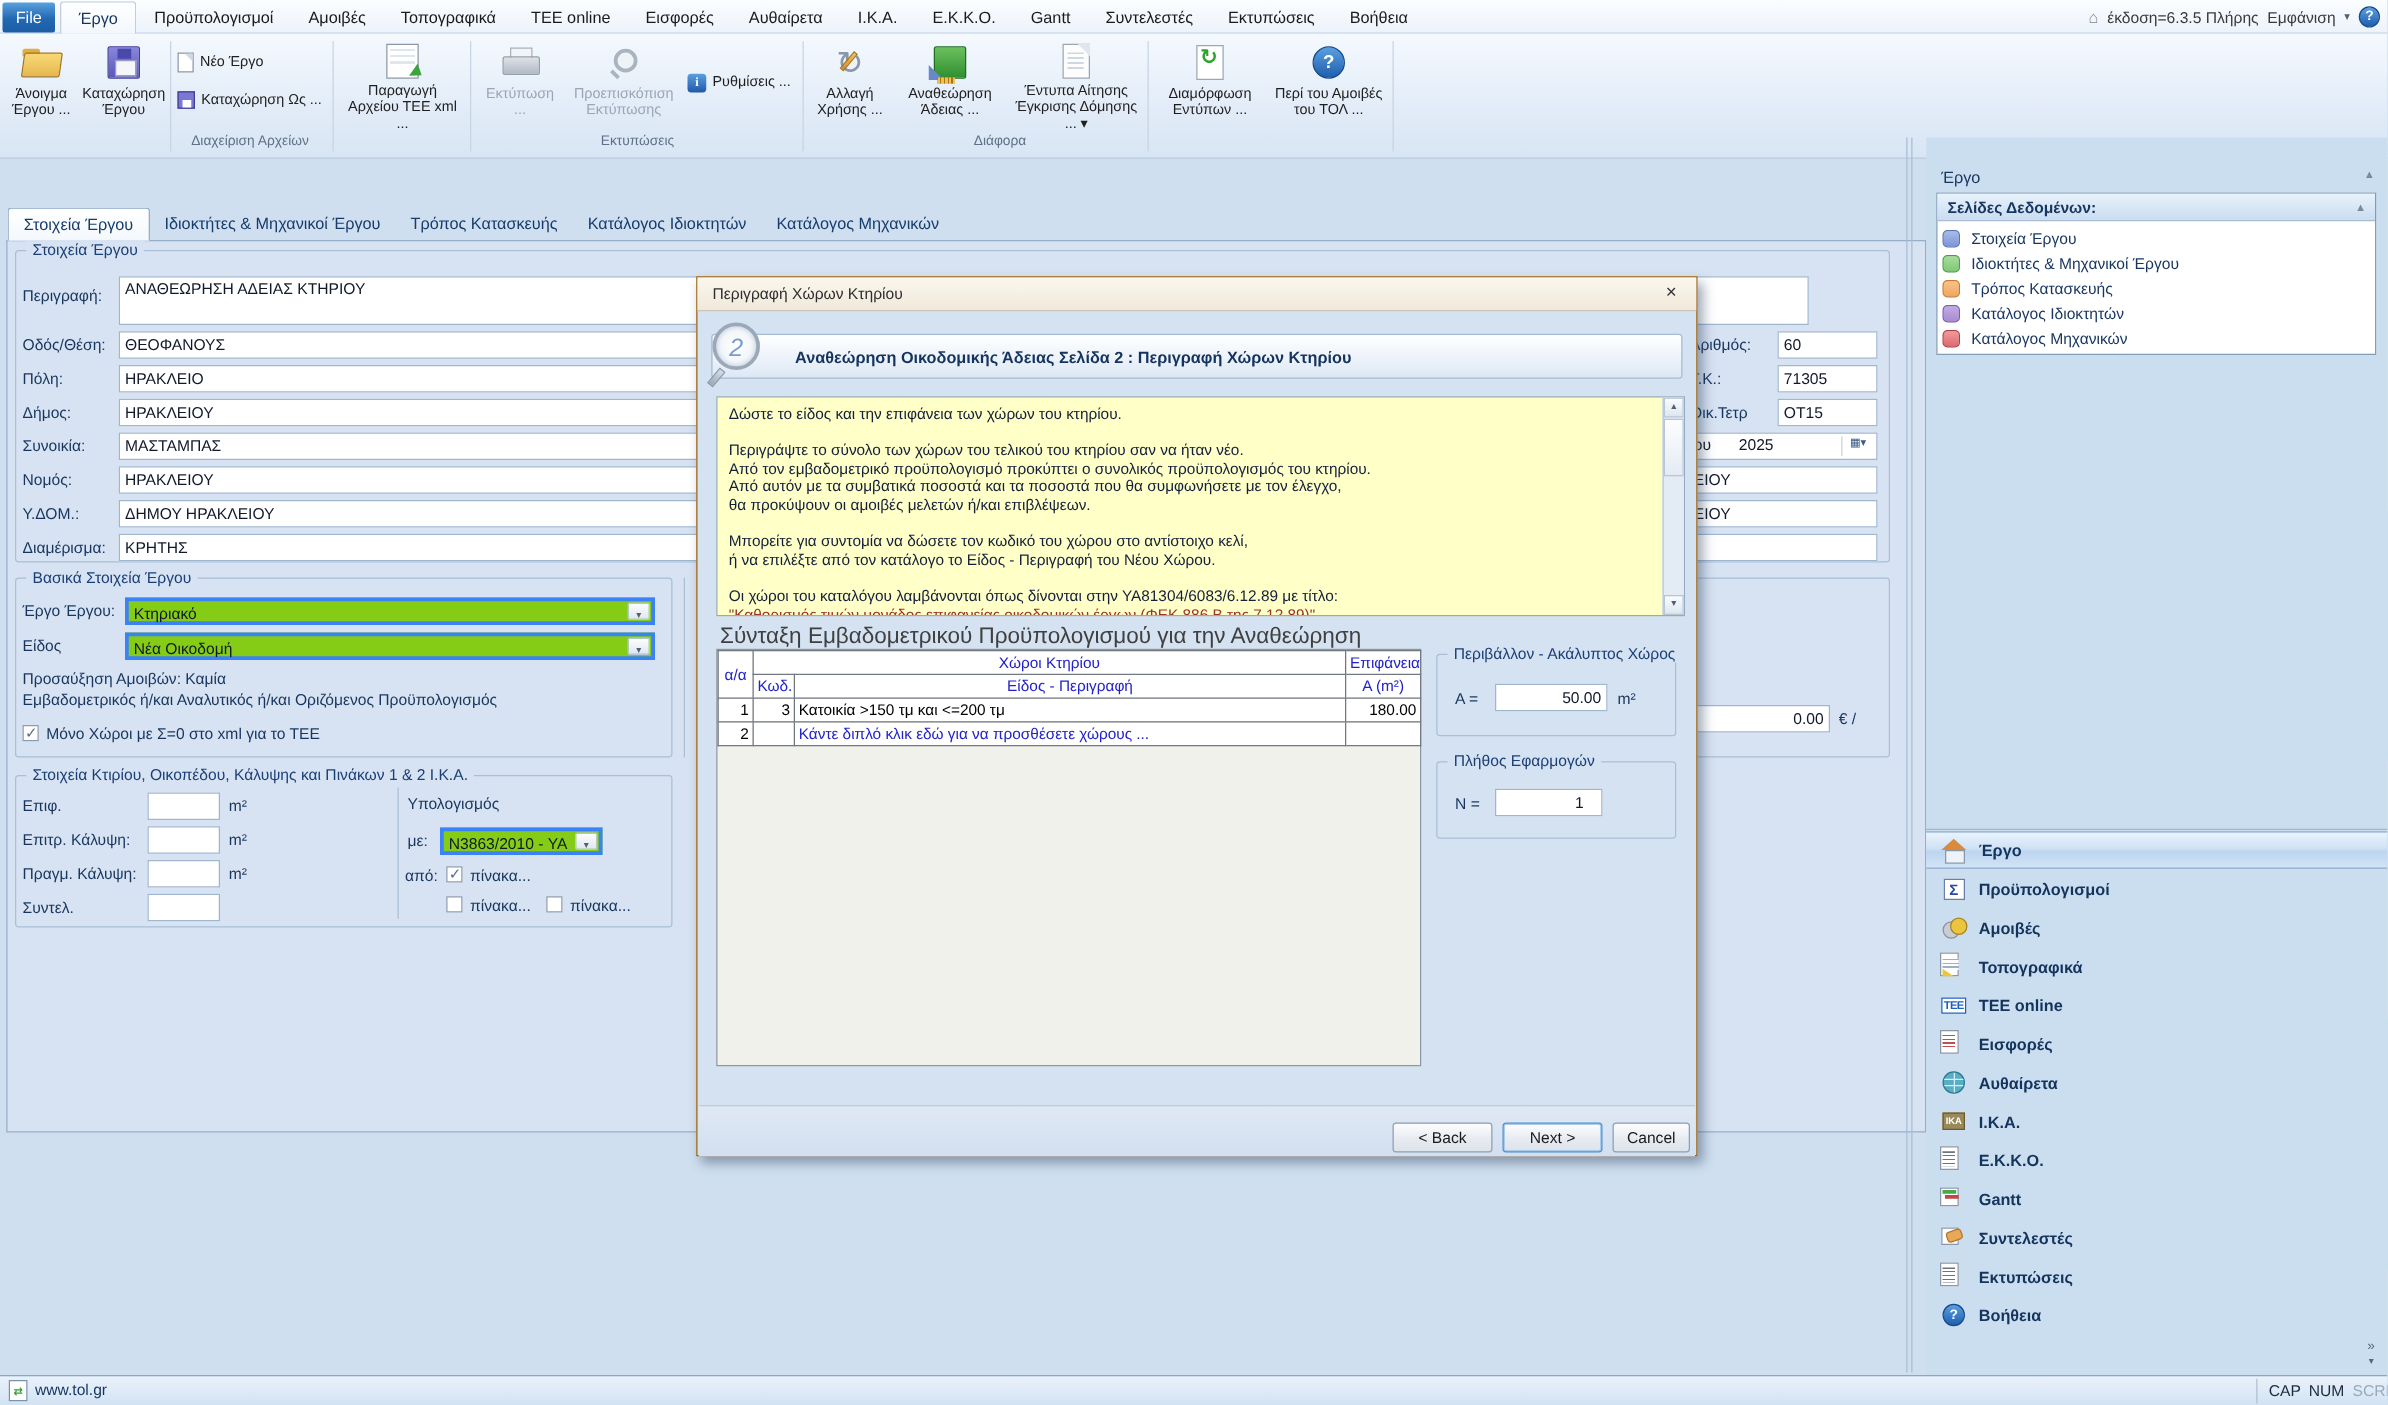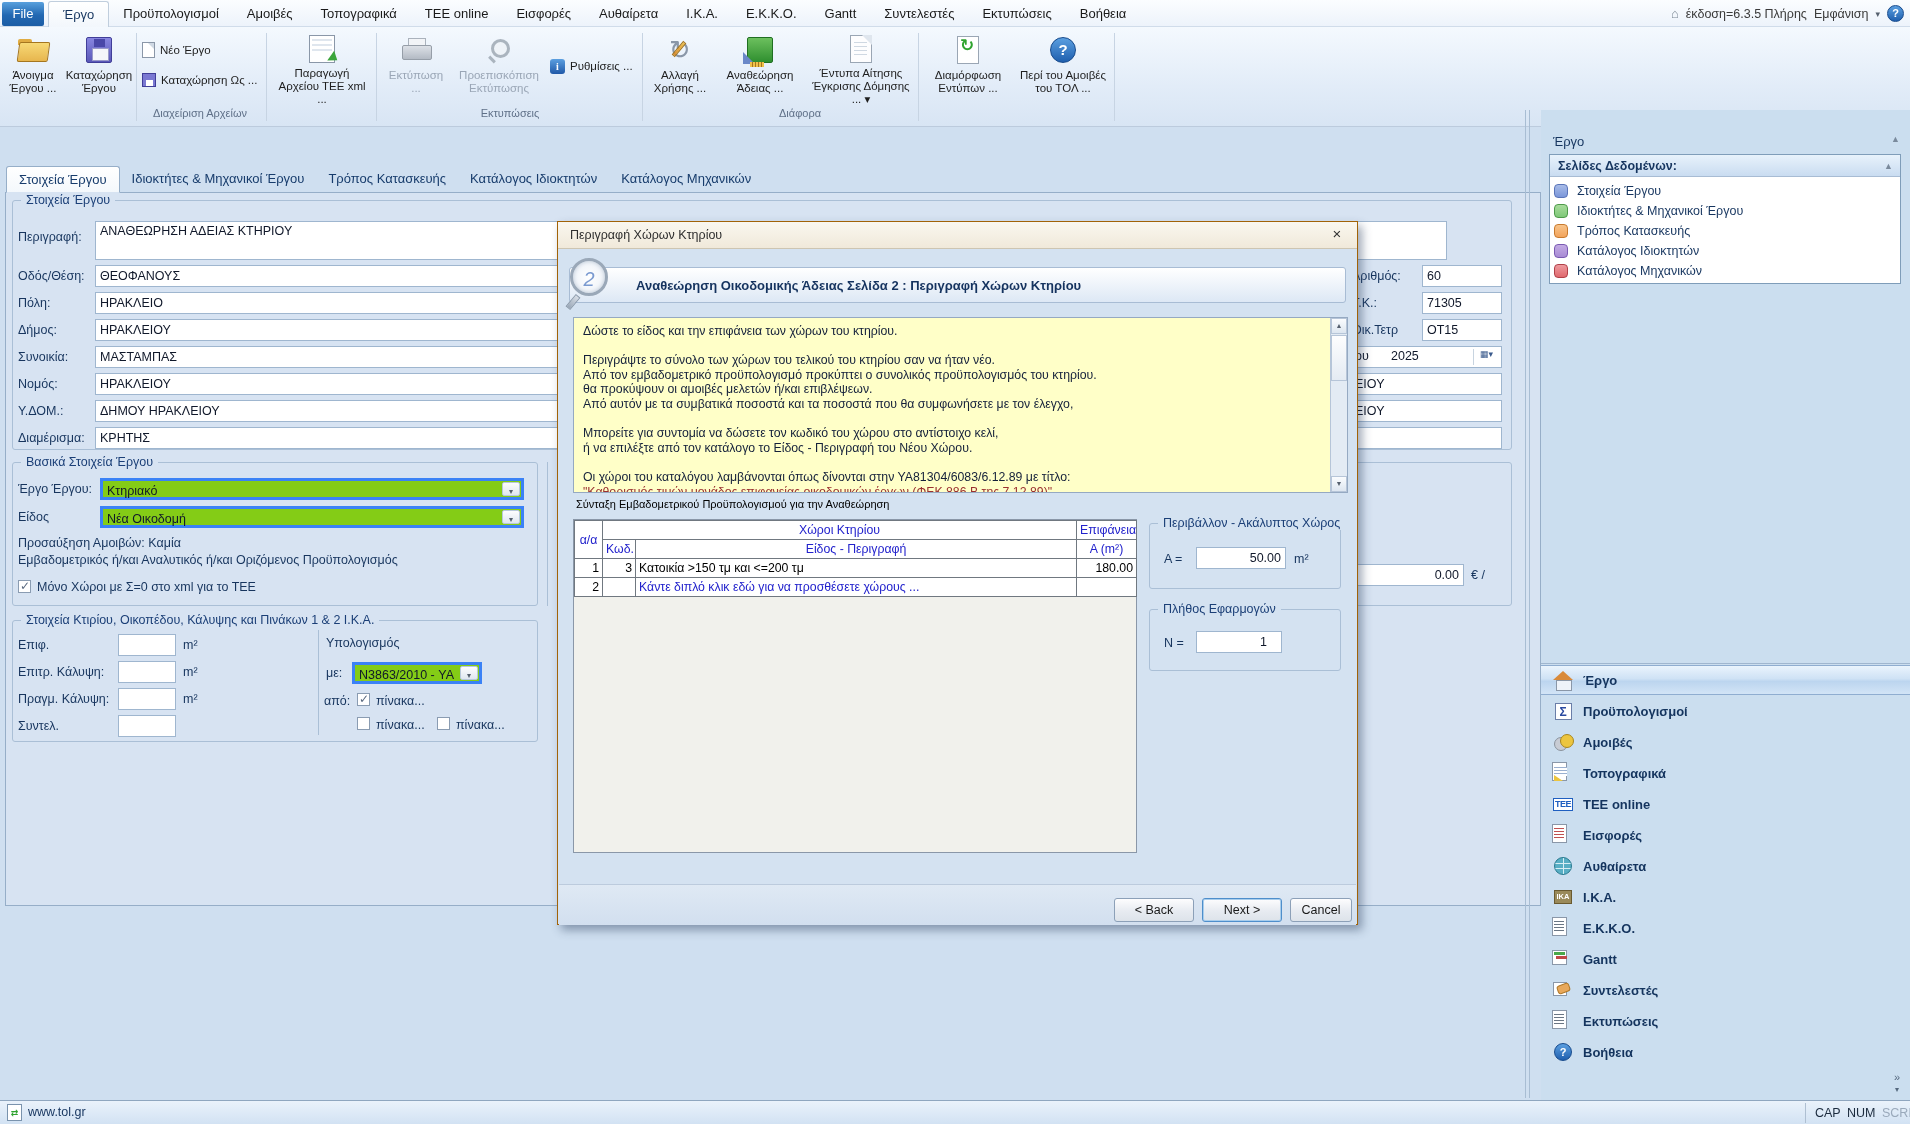--- a/index.html
+++ b/index.html
@@ -90,21 +90,21 @@
 .step-zoom{position:absolute;left:-2px;top:-10px;width:44px;height:50px;}
 .step-zoom .lens{position:absolute;left:2px;top:0;width:38px;height:38px;border-radius:50%;border:3px solid #9aa8b8;background:radial-gradient(#ffffff,#e8eef6);box-shadow:inset 0 0 4px #b8c4d2;}
 .step-zoom .lens span{display:block;text-align:center;line-height:36px;font-size:20px;font-style:italic;color:#7a9ad0;}
 .step-zoom .handle{position:absolute;left:2px;bottom:-2px;width:6px;height:16px;background:linear-gradient(#d8dee6,#9aa8b8);transform:rotate(40deg);border:1px solid #8a98a8;}
 #infobox{position:absolute;left:15px;top:95px;width:775px;height:176px;background:#ffffc8;border:1px solid #95a9c2;overflow:hidden;}
 #infobox .itext{position:absolute;left:9px;top:6px;right:24px;font-size:12.3px;line-height:14.6px;color:#14203a;}
 #infobox .ired{color:#9b3030;}
 .sbar{position:absolute;top:0;bottom:0;right:0;width:17px;background:#e3ebf4;border-left:1px solid #b6c5d8;}
 .sbtn{position:absolute;left:0;right:0;height:16px;background:linear-gradient(#fafcfe,#dde6f0);border:1px solid #b6c5d8;text-align:center;font-size:7px;color:#55606e;line-height:14px;}
 .sthumb{position:absolute;left:0;right:0;background:linear-gradient(#fdfdfe,#e4ebf3);border:1px solid #b6c5d8;}
-#sectionlabel{position:absolute;left:18px;top:276px;font-size:11px;color:#000000;}
+#sectionlabel{position:absolute;left:18px;top:276px;font-size:18px;color:#404040;}
 #gridarea{position:absolute;left:15px;top:297px;width:564px;height:334px;background:#f1f1ec;border:1px solid #8a97a8;}
 table.grid{border-collapse:collapse;table-layout:fixed;width:562px;font-size:12.3px;}
 table.grid td{border:1px solid #707880;padding:1px 3px;height:19px;overflow:hidden;white-space:nowrap;background:#fff;color:#000;}
 table.grid tr.hdr td{color:#2222cc;text-align:center;}
 td.sel{border:2px solid #000;text-align:right;font-weight:normal;}
 td.num{text-align:right;}
 td.yl{background:#ffffc8;}
 td.yl.link{color:#2222cc;}
 td.gray{background:#bdbdbd;}
 .dgb{position:absolute;border:1px solid #aabfd6;border-radius:3px;}
@@ -520,22 +520,22 @@
         <span class="handle"></span>
       </span>
       <span class="htext">Αναθεώρηση Οικοδομικής Άδειας Σελίδα 2 : Περιγραφή Χώρων Κτηρίου</span>
     </div>
     <div id="infobox">
       <div class="itext">
         <div>Δώστε το είδος και την επιφάνεια των χώρων του κτηρίου.</div>
         <div>&nbsp;</div>
         <div>Περιγράψτε το σύνολο των χώρων του τελικού του κτηρίου σαν να ήταν νέο.</div>
         <div>Από τον εμβαδομετρικό προϋπολογισμό προκύπτει ο συνολικός προϋπολογισμός του κτηρίου.</div>
+        <div>Από αυτόν με τα συμβατικά ποσοστά και τα ποσοστά που θα συμφωνήσετε με τον έλεγχο,</div>
         <div>θα προκύψουν οι αμοιβές μελετών ή/και επιβλέψεων.</div>
-        <div>Από αυτόν με τα συμβατικά ποσοστά και τα ποσοστά που θα συμφωνήσετε με τον έλεγχο,</div>
         <div>&nbsp;</div>
         <div>Μπορείτε για συντομία να δώσετε τον κωδικό του χώρου στο αντίστοιχο κελί,</div>
         <div>ή να επιλέξτε από τον κατάλογο το Είδος - Περιγραφή του Νέου Χώρου.</div>
         <div>&nbsp;</div>
         <div>Οι χώροι του καταλόγου λαμβάνονται όπως δίνονται στην ΥΑ81304/6083/6.12.89 με τίτλο:</div>
         <div class="ired">"Καθορισμός τιμών μονάδος επιφανείας οικοδομικών έργων (ΦΕΚ 886 Β της 7.12.89)"</div>
       </div>
       <div class="sbar">
         <span class="sbtn" style="top:0;">▲</span>
         <span class="sthumb" style="top:17px;height:46px;"></span>

